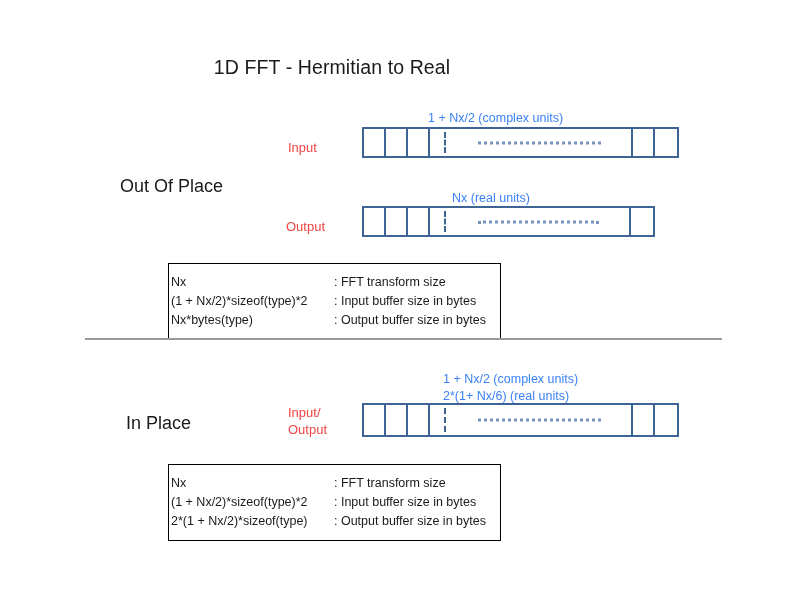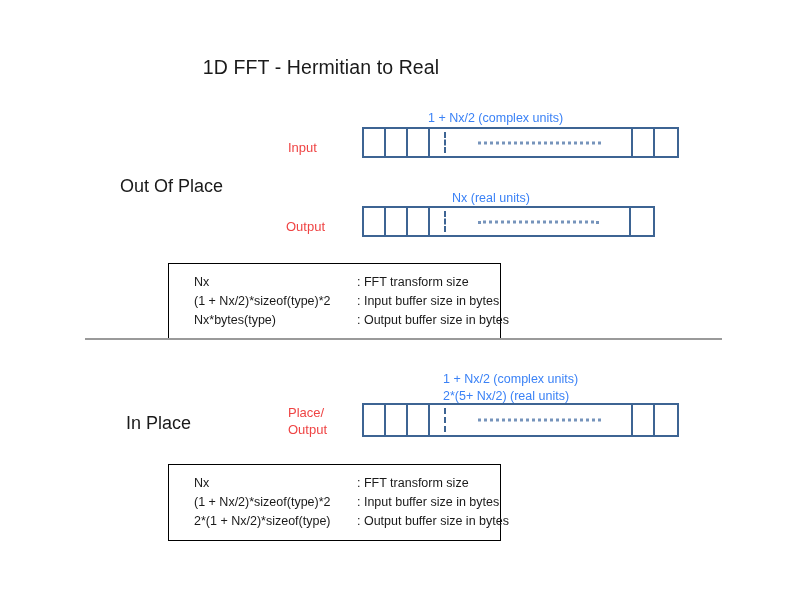--- a/index.html
+++ b/index.html
@@ -17,21 +17,21 @@
   }
 
   .slide {
     position: absolute;
     inset: 0;
   }
 
   
   .title {
     position: absolute;
-    left: 1px;
+    left: 12px;
     top: 56px;
     width: 640px;
     text-align: center;
     font-size: 19.5px;
     color: #1a1a1a;
     letter-spacing: 0.1px;
   }
 
   
   .section-label {
@@ -122,21 +122,21 @@
     height: 0;
     border-top: 2px solid #9a9a9a;
   }
 
   
   .legend {
     position: absolute;
     box-sizing: border-box;
     border: 1.5px solid #000000;
     background: #ffffff;
-    padding: 9px 12px 9px 25px;
+    padding: 9px 12px 9px 2px;
   }
   #legend-oop { left: 168px; top: 263px; width: 333px; }
   #legend-ip  { left: 168px; top: 464px; width: 333px; }
 
   .legend-row {
     display: flex;
     font-size: 12.5px;
     line-height: 19px;
     color: #1a1a1a;
     white-space: nowrap;
@@ -199,24 +199,24 @@
       <span class="legend-desc">: Output buffer size in bytes</span>
     </div>
   </div>
 
   <div id="divider"></div>
 
   <div class="section-label" id="section-ip">In Place</div>
 
   <div class="caption" id="caption-inout">1 + Nx/2 (complex units)</div>
 
-  <div class="caption" id="caption-inout2">2*(5+ Nx/2) (real units)</div>
+  <div class="caption" id="caption-inout2">2*(1+ Nx/6) (real units)</div>
 
   <div class="row-label" id="label-inout">
-    <div>Place/</div>
+    <div>Input/</div>
     <div>Output</div>
   </div>
 
   <div class="bar" id="bar-inout">
     <div class="cell cell-sm"></div>
     <div class="cell cell-sm"></div>
     <div class="cell cell-sm"></div>
     <div class="cell cell-mid">
       <div class="dashed-sep"></div>
       <div class="dots"></div>

